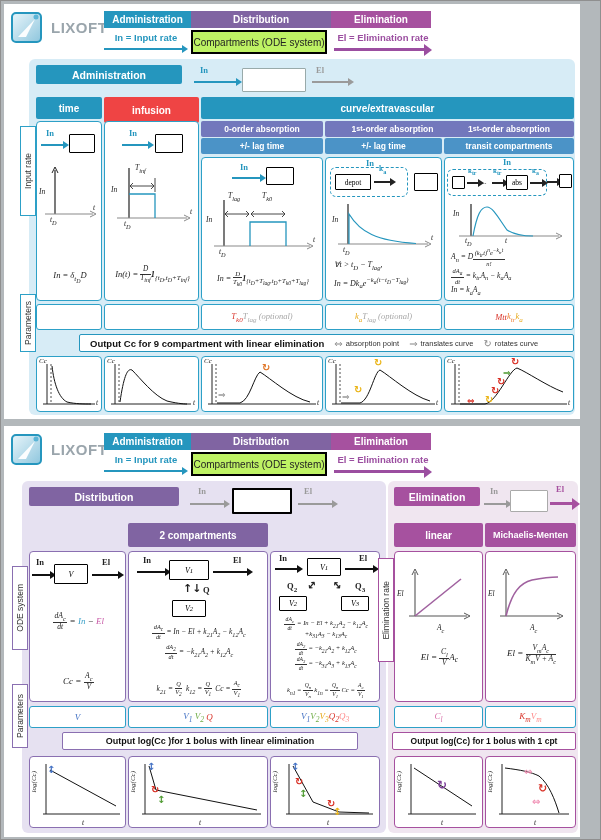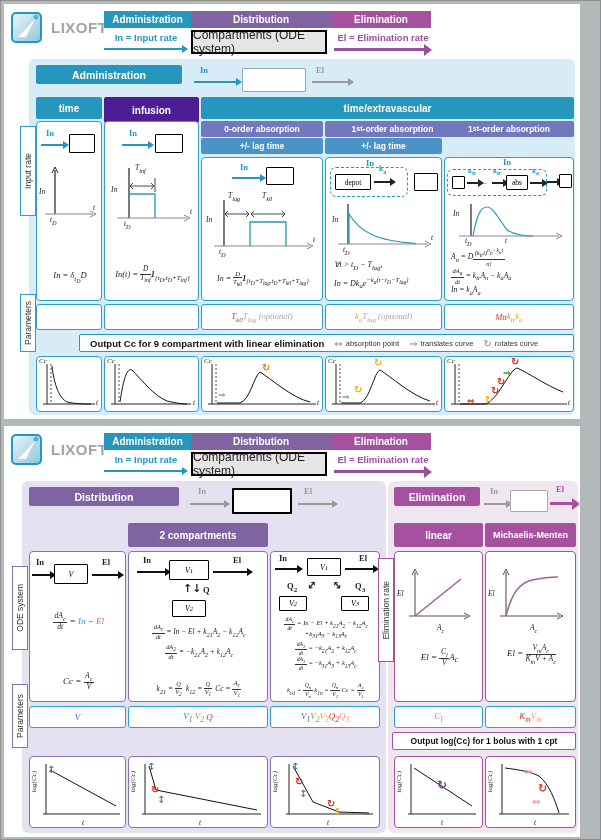--- a/index.html
+++ b/index.html
@@ -7,21 +7,21 @@
   .frame{position:relative;width:601px;height:840px;background:#b3b8bb;border:1px solid #8f8f8f;
          font-family:"Liberation Sans",sans-serif;overflow:hidden}
   .panel{position:absolute;left:3px;width:576px;background:#fff;overflow:hidden}
   
   .logo{position:absolute;left:6px;top:6px;display:flex;align-items:center;gap:5px}
   .logo-text{font-size:15px;font-weight:bold;color:#9aa5ac;letter-spacing:.5px}
   .tab{position:absolute;top:7px;height:17px;color:#fff;font-weight:bold;font-size:10px;
        text-align:center;line-height:17px;cursor:pointer}
   .t-teal{background:#2596be}.t-purp{background:#8064a2}.t-mag{background:#a6519f}
   .hdr-sub{position:absolute;font-size:9.5px;font-weight:bold;text-align:center}
-  .ode-box{position:absolute;border:2.5px solid #000;background:#e5e5e5;font-size:12px;
+  .ode-box{position:absolute;border:2.5px solid #000;background:#bef264;font-size:10px;
            display:flex;align-items:center;justify-content:center;color:#222}
   .arr{position:absolute;height:2px;background:currentColor}
   .arr:after{content:"";position:absolute;right:-6px;top:-3.5px;border:4.5px solid transparent;
              border-right:none;border-left:6px solid currentColor}
   .arr.thick{height:3px}.arr.thick:after{top:-4.5px;border-width:6px;border-left-width:8px}
   
   .area{position:absolute;border-radius:6px}
   .sec-title{position:absolute;color:#fff;font-weight:bold;font-size:10.5px;text-align:center;
              border-radius:2px;display:flex;align-items:center;justify-content:center}
   .colhdr{position:absolute;color:#fff;font-weight:bold;font-size:10px;text-align:center;
@@ -99,28 +99,29 @@
   <div class="area" style="left:25px;top:55px;width:546px;height:356px;background:#d7ecf6"></div>
 
   <div class="sec-title" style="left:32px;top:61px;width:146px;height:19px;background:#2596be">Administration</div>
   <span class="flbl c-blue" style="left:196px;top:62px">In</span>
   <i class="arr" style="left:190px;top:77px;width:42px;color:#2596be"></i>
   <div class="cbox" style="left:238px;top:64px;width:64px;height:24px;border:1.5px solid #9aa"></div>
   <span class="flbl c-gray" style="left:312px;top:62px">El</span>
   <i class="arr" style="left:308px;top:77px;width:36px;color:#9a9a9a"></i>
 
   <div class="colhdr" style="left:32px;top:93px;width:66px;height:22px;background:#2596be">time</div>
-  <div class="colhdr" style="left:100px;top:93px;width:95px;height:26px;background:#4c1d95">infusion</div>
-  <div class="colhdr" style="left:197px;top:93px;width:373px;height:22px;background:#2596be">time/extravascular</div>
+  <div class="colhdr" style="left:100px;top:93px;width:95px;height:26px;background:#ef4444">infusion</div>
+  <div class="colhdr" style="left:197px;top:93px;width:373px;height:22px;background:#2596be">curve/extravascular</div>
 
   <div class="subhdr" style="left:197px;top:117px;width:122px;height:16px;background:#7278bc">0-order absorption</div>
   <div class="subhdr" style="left:197px;top:134px;width:122px;height:16px;background:#4b93c7">+/- lag time</div>
   <div class="subhdr" style="left:321px;top:117px;width:135px;height:16px;background:#7278bc">1<sup>st</sup>-order absorption</div>
   <div class="subhdr" style="left:321px;top:134px;width:117px;height:16px;background:#4b93c7">+/- lag time</div>
   <div class="subhdr" style="left:440px;top:117px;width:130px;height:16px;background:#7278bc">1<sup>st</sup>-order absorption</div>
+  <div class="subhdr" style="left:440px;top:134px;width:130px;height:16px;background:#4b93c7">transit compartments</div>
 
   <div class="vlabel" style="left:16px;top:122px;width:16px;height:90px">
         <span>Input rate</span>
       </div>
   <div class="vlabel" style="left:16px;top:290px;width:16px;height:58px">
         <span>Parameters</span>
       </div>
 
   <div class="cell" style="left:32px;top:117px;width:66px;height:180px">
     <span class="flbl c-blue" style="left:9px;top:7px">In</span>
@@ -423,20 +424,23 @@
       </div>
   <div class="pbox pcell" style="left:124px;top:280px;width:140px;height:22px;font-size:9px"><span class="pk-blue">V<sub>1</sub></span>&nbsp; <span class="pk-green">V<sub>2</sub></span>&nbsp; <span class="pk-red">Q</span></div>
   <div class="pbox pcell" style="left:266px;top:280px;width:110px;height:22px;font-size:9px">
         <span class="pk-blue">V<sub>1</sub></span> 
         <span class="pk-green">V<sub>2</sub></span> 
         <span class="pk-amber">V<sub>3</sub></span> 
         <span class="pk-red">Q<sub>2</sub></span> 
         <span class="pk-salmon">Q<sub>3</sub></span>
       </div>
 
+  <div class="outbar" style="left:58px;top:306px;width:296px;height:18px;justify-content:center;border-color:#8a6fb1;font-size:9px">
+    <span>Output log(Cc )for 1 bolus with linear elimination</span>
+  </div>
 
   <div class="cell pcell" style="left:25px;top:330px;width:97px;height:72px">
     <span class="gl" style="left:1px;top:14px;writing-mode:vertical-rl;transform:rotate(180deg);font-size:7px">log(Cc)</span>
     <svg width="84" height="60" style="position:absolute;left:10px;top:3px">
       <line x1="6" y1="4" x2="6" y2="54" stroke="#222" stroke-width="1"></line>
       <line x1="3" y1="54" x2="80" y2="54" stroke="#222" stroke-width="1"></line>
       <path d="M10,10 L76,46" fill="none" stroke="#111" stroke-width="1"></path>
     </svg>
     <span class="ann an-blue" style="left:17px;top:8px;font-size:10px">↕</span>
     <span class="gl" style="left:52px;top:62px">t</span>

